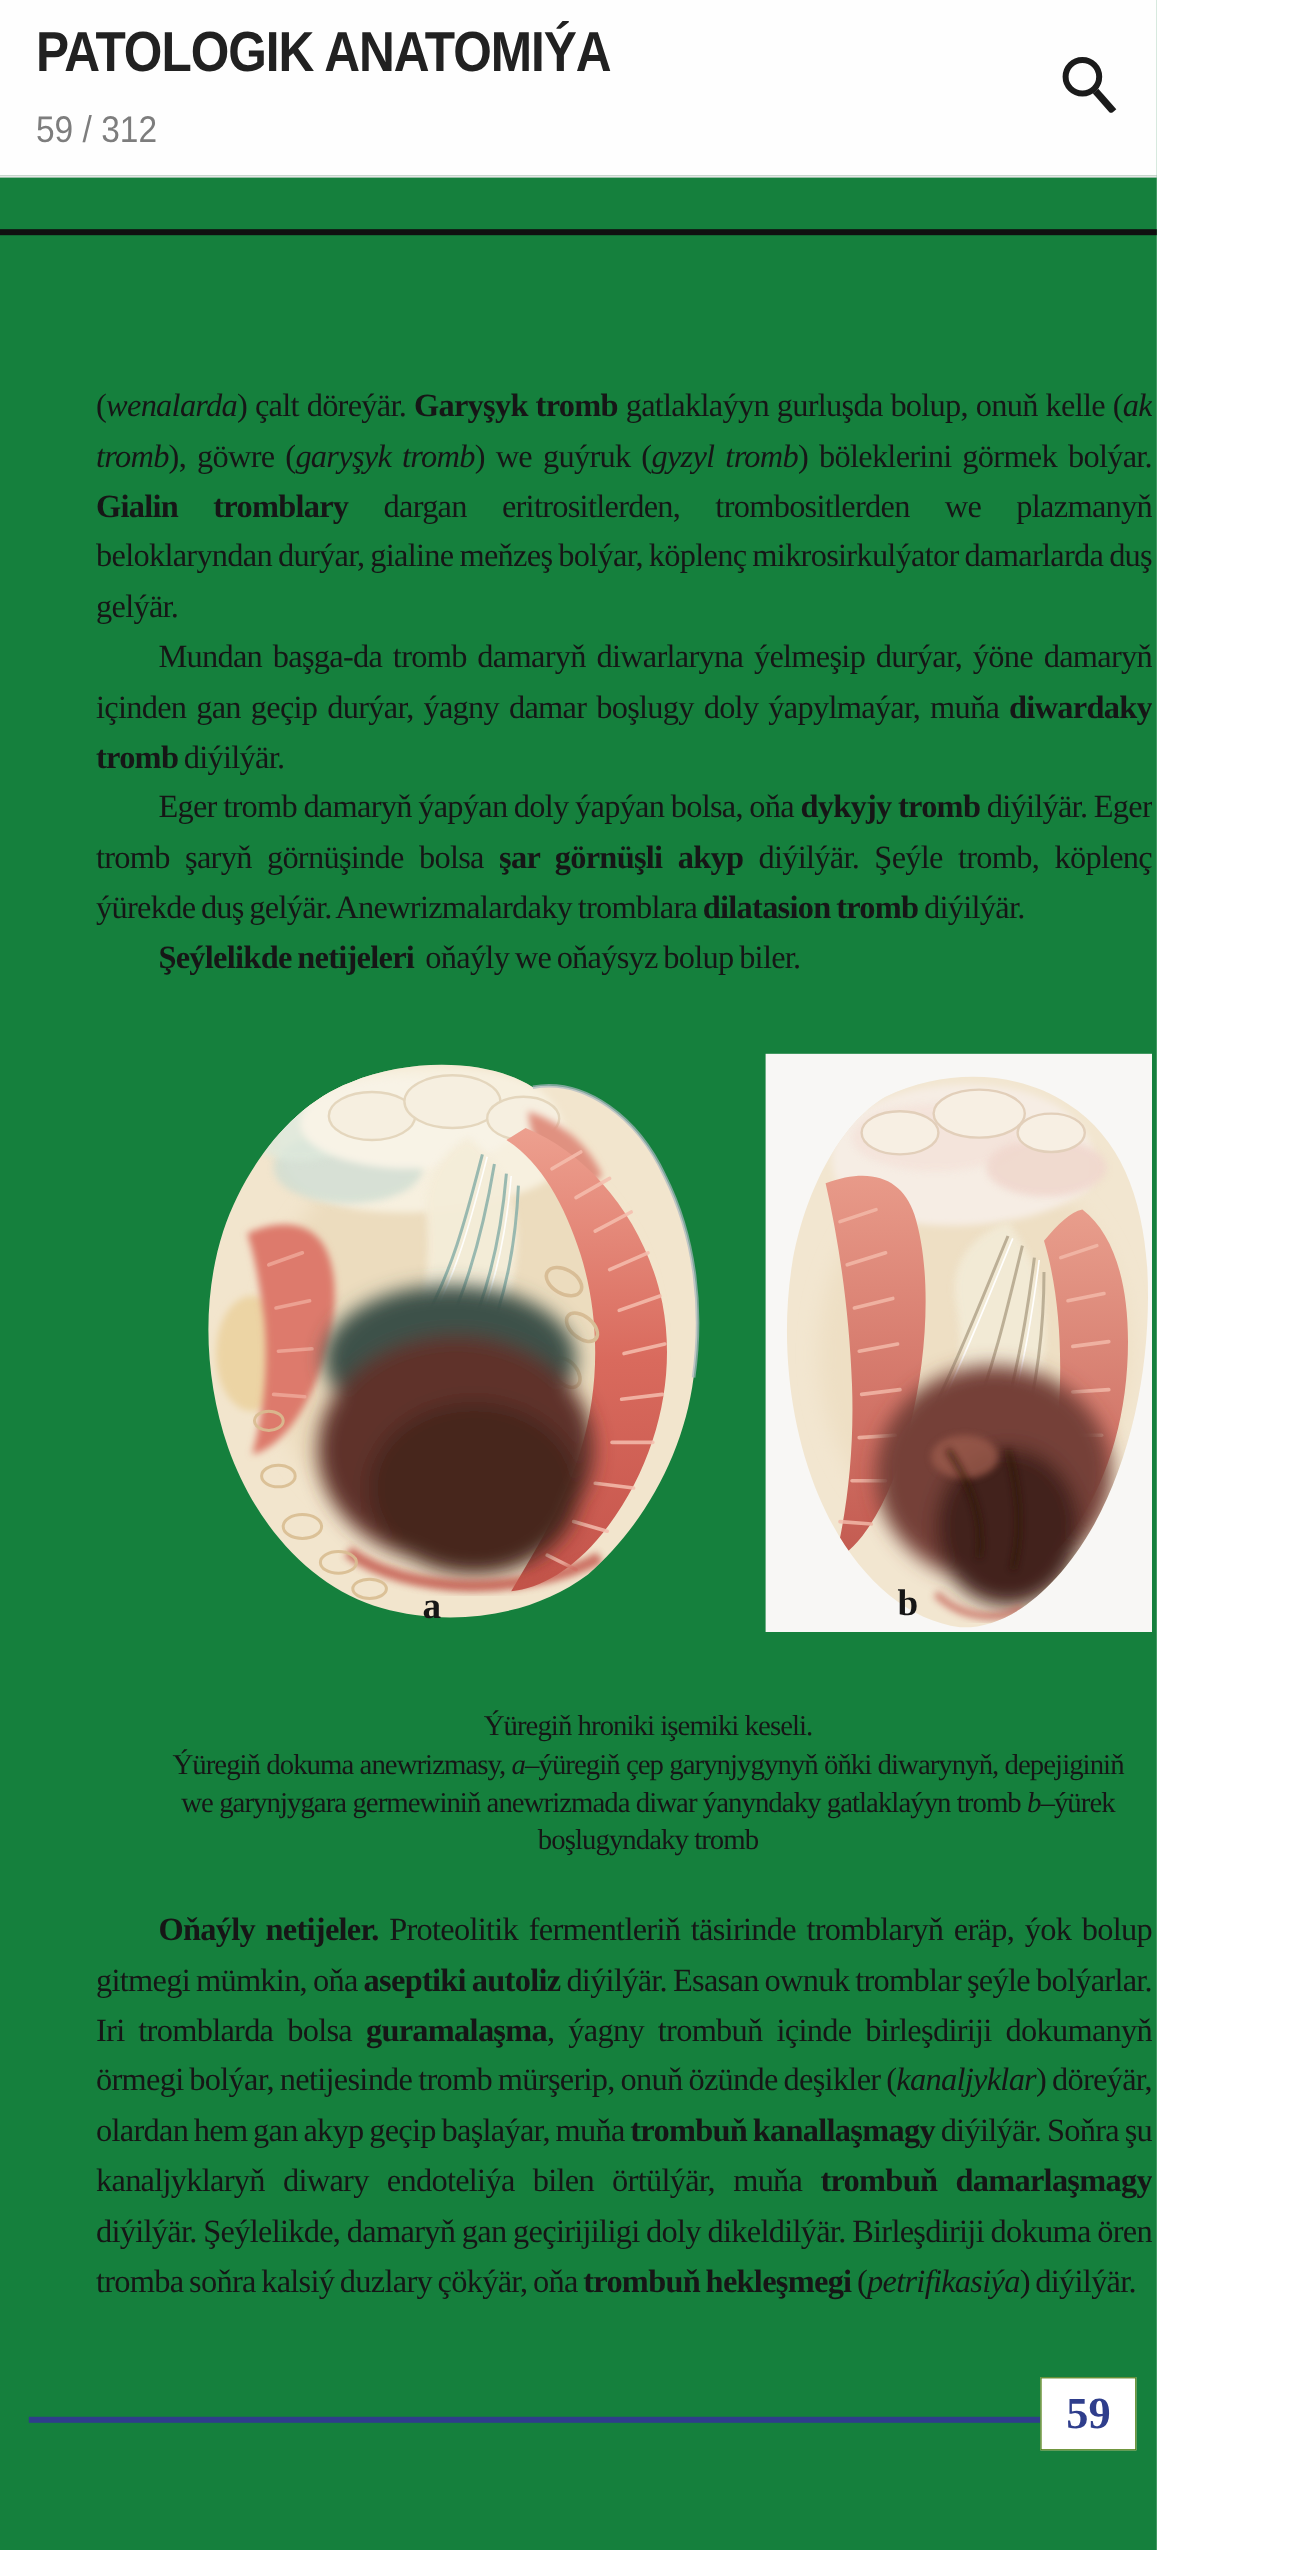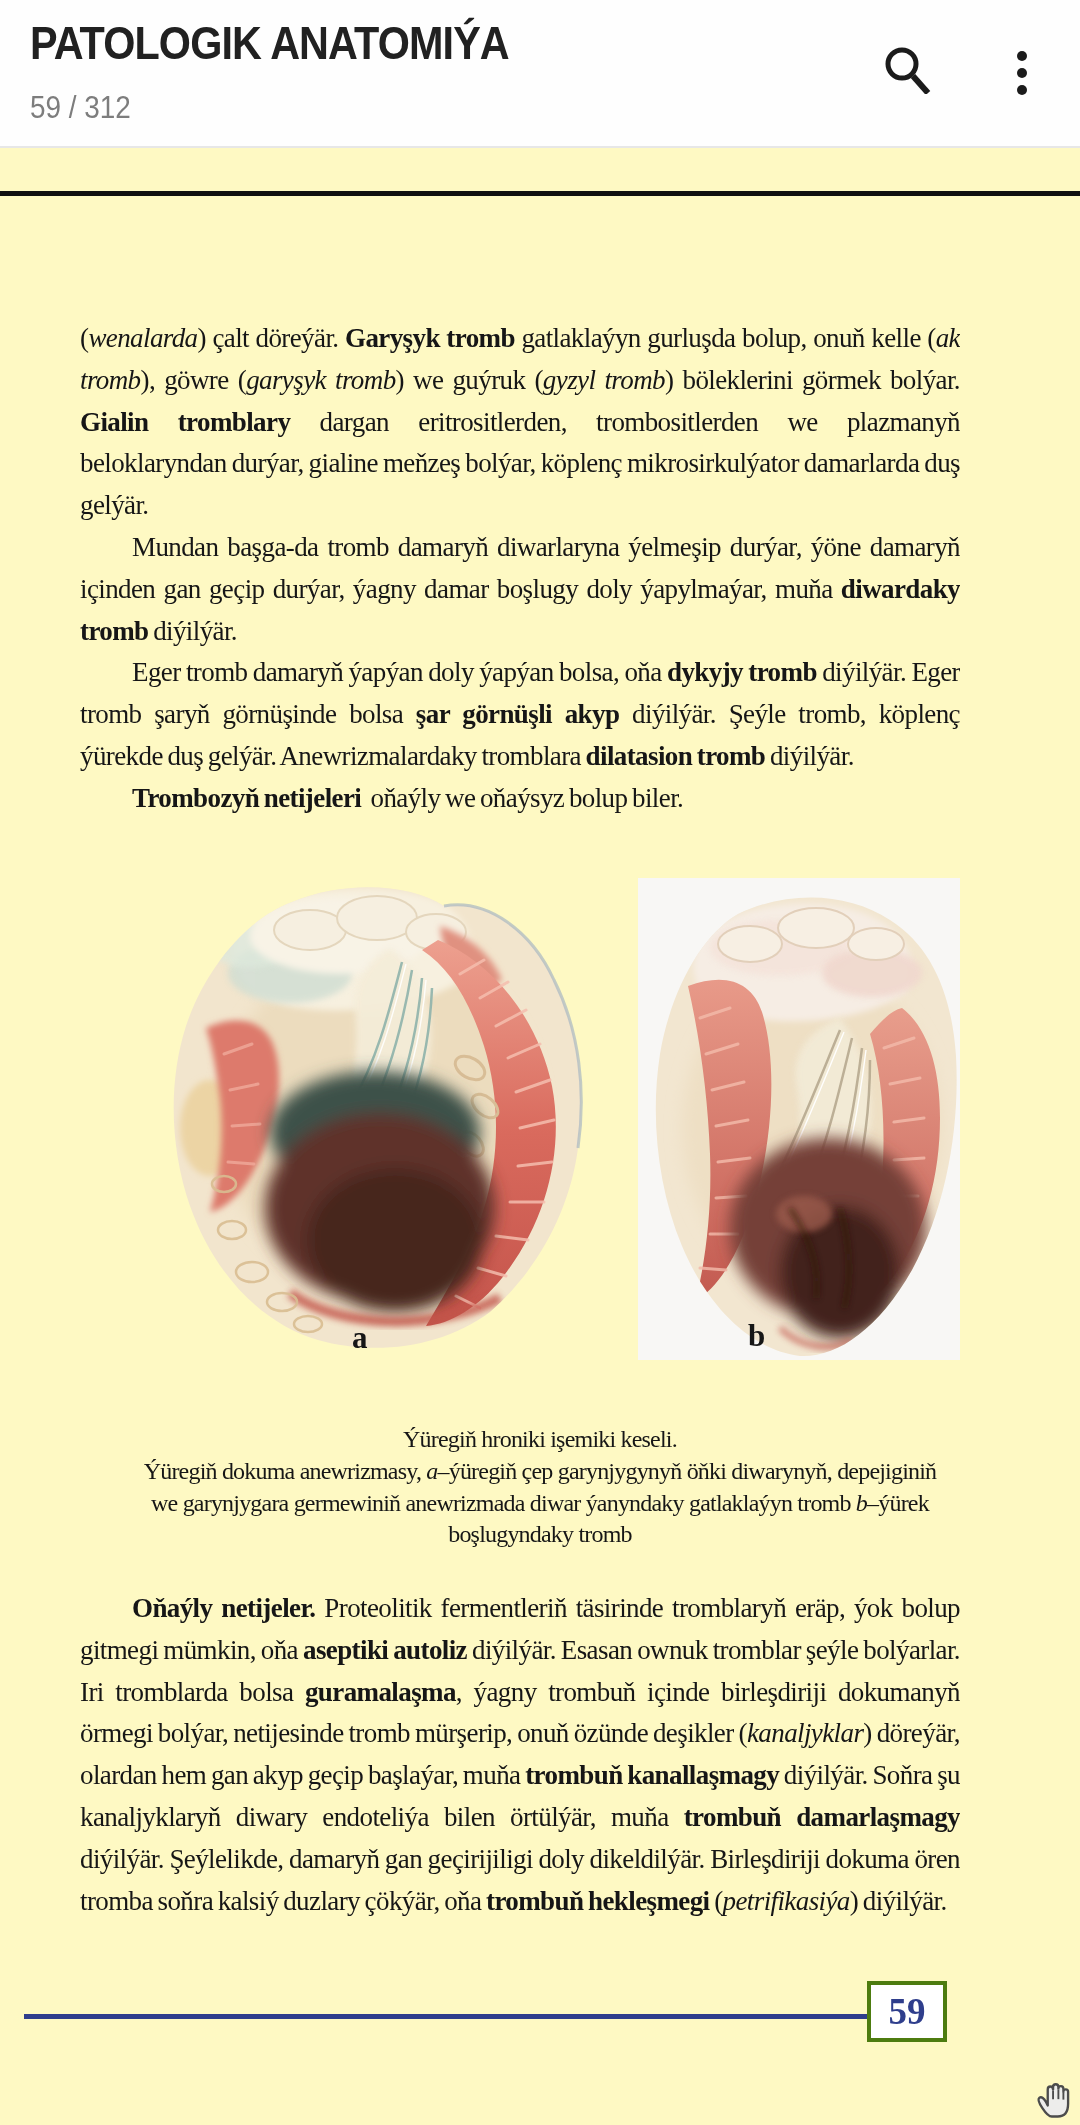--- a/index.html
+++ b/index.html
@@ -1,18 +1,18 @@
 <!DOCTYPE html>
 <html><head>
 <meta charset="utf-8">
 <style>
   html,body{margin:0;padding:0;}
   body{width:1080px;height:2125px;background:#ffffff;overflow:hidden;position:relative;
        font-family:"Liberation Serif","DejaVu Serif",serif;}
-  .stage{position:absolute;left:0;top:0;width:1080px;height:2125px;background:#fef9c3;overflow:hidden;}
+  .stage{position:absolute;left:0;top:0;width:964px;height:2125px;background:#15803d;overflow:hidden;}
 
   
   .appbar{position:absolute;left:0;top:0;width:1080px;height:146px;background:#fefefe;}
   .appbar-title{position:absolute;left:30px;top:18px;font-family:"Liberation Sans","DejaVu Sans",sans-serif;
     font-weight:700;font-size:47px;line-height:1.05;color:#212121;white-space:nowrap;
     letter-spacing:-1px;transform:scaleX(0.88);transform-origin:left top;}
   .appbar-sub{position:absolute;left:30px;top:90px;font-family:"Liberation Sans","DejaVu Sans",sans-serif;
     font-size:31px;color:#7d7d7d;white-space:nowrap;transform:scaleX(0.9);transform-origin:left top;}
   .icon-btn{position:absolute;background:none;border:none;padding:0;cursor:pointer;}
   .appbar-divider{position:absolute;left:0;top:146px;width:1080px;height:2px;background:#e7e7e7;}
@@ -35,21 +35,21 @@
   #fig-label-b{left:748px;top:1318px;}
 
   
   .caption{position:absolute;left:60px;top:1424px;width:960px;text-align:center;font-weight:400;
     font-size:24px;line-height:31.8px;color:#161616;letter-spacing:-0.8px;}
   .caption-line{white-space:nowrap;}
 
   
   .footer-line{position:absolute;left:24px;top:2014px;width:843px;height:5px;background:#2f3e8c;}
   .page-num-box{position:absolute;left:867px;top:1981px;width:80px;height:61px;box-sizing:border-box;
-    border:4px solid #4d7c0f;background:#fff;display:flex;align-items:center;justify-content:center;}
+    border:1px solid #4d7c0f;background:#fff;display:flex;align-items:center;justify-content:center;}
   .page-num{font-size:37px;font-weight:700;color:#2f3e8c;}
 
   .hand-cursor{position:absolute;left:1028px;top:2078px;width:52px;height:47px;}
 </style>
 </head>
 <body>
 
 <div class="stage">
 
   <div class="appbar">
@@ -78,21 +78,21 @@
   <div class="appbar-divider"></div>
 
   <div class="page-top-line"></div>
 
   <div>
 
     <div class="text-block" id="block1">
       <p class="para"><span>(</span><span class="seg-i">wenalarda</span><span>) çalt döreýär. </span><span class="seg-b">Garyşyk tromb</span><span> gatlaklaýyn gurluşda bolup, onuň kelle (</span><span class="seg-i">ak tromb</span><span>), göwre (</span><span class="seg-i">garyşyk tromb</span><span>) we guýruk (</span><span class="seg-i">gyzyl tromb</span><span>) böleklerini görmek bolýar. </span><span class="seg-b">Gialin tromblary</span><span> dargan eritrositlerden, trombositlerden we plazmanyň beloklaryndan durýar, gialine meňzeş bolýar, köplenç mikrosirkulýator damarlarda duş gelýär.</span></p>
       <p class="para indent"><span>Mundan başga-da tromb damaryň diwarlaryna ýelmeşip durýar, ýöne damaryň içinden gan geçip durýar, ýagny damar boşlugy doly ýapylmaýar, muňa </span><span class="seg-b">diwardaky tromb</span><span> diýilýär.</span></p>
       <p class="para indent"><span>Eger tromb damaryň ýapýan doly ýapýan bolsa, oňa </span><span class="seg-b">dykyjy tromb</span><span> diýilýär. Eger tromb şaryň görnüşinde bolsa </span><span class="seg-b">şar görnüşli akyp</span><span> diýilýär. Şeýle tromb, köplenç ýürekde duş gelýär. Anewrizmalardaky tromblara </span><span class="seg-b">dilatasion tromb</span><span> diýilýär.</span></p>
-      <p class="para indent"><span class="seg-b">Trombozyň netijeleri</span><span>&nbsp; oňaýly we oňaýsyz bolup biler.</span></p>
+      <p class="para indent"><span class="seg-b">Şeýlelikde netijeleri</span><span>&nbsp; oňaýly we oňaýsyz bolup biler.</span></p>
     </div>
 
     <div class="figure-wrap">
       <svg width="820" height="482" viewBox="0 0 820 482">
         <defs>
           <filter id="soft" x="-30%" y="-30%" width="160%" height="160%">
               <feGaussianBlur stdDeviation="3"></feGaussianBlur>
             </filter>
           <filter id="softer" x="-40%" y="-40%" width="180%" height="180%">
               <feGaussianBlur stdDeviation="8"></feGaussianBlur>

